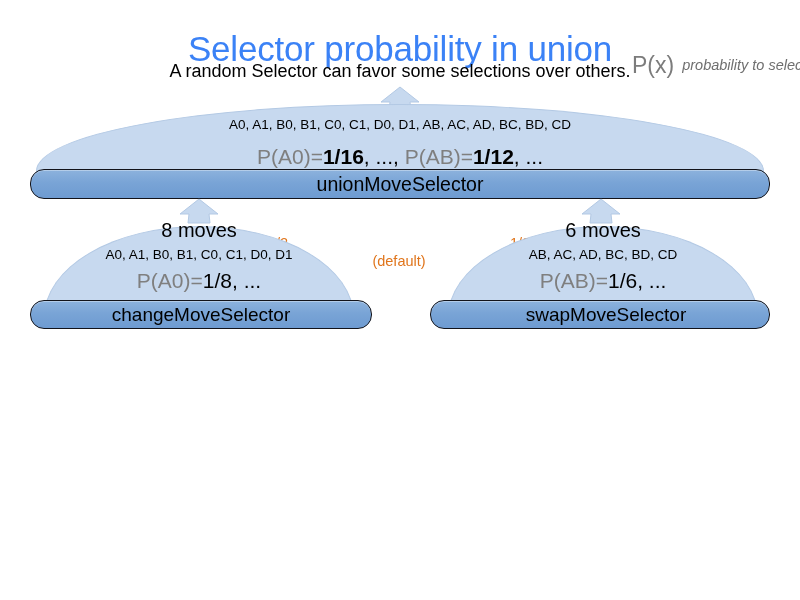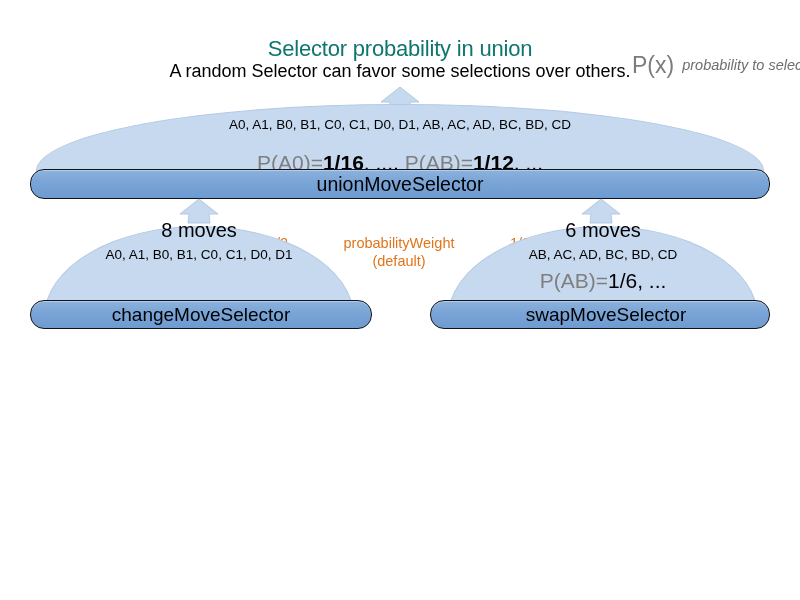--- a/index.html
+++ b/index.html
@@ -23,23 +23,23 @@
     height: 600px;
   }
 
   
   .title {
     position: absolute;
     left: 0;
     top: 30px;
     width: 800px;
     text-align: center;
-    font-size: 22px;
+    font-size: 35px;
     line-height: 38px;
-    color: #0f766e;
+    color: #3b82f6;
     letter-spacing: -0.2px;
   }
   .subtitle {
     position: absolute;
     left: 0;
     top: 63px;
     width: 800px;
     text-align: center;
     font-size: 18px;
     line-height: 17px;
@@ -164,21 +164,21 @@
     font-size: 21px;
     line-height: 25px;
     white-space: nowrap;
   }
   .prob-line .pfx { color: #7f7f7f; }
   .prob-line .val-bold { font-weight: bold; color: #000; }
   .prob-line .val { color: #000; }
 
   
   #top-moves { left: 0; top: 116px; width: 800px; }
-  #top-prob  { left: 0; top: 150px; width: 800px; }
+  #top-prob  { left: 0; top: 144px; width: 800px; }
 
   
   #left-count { left: 44px; top: 218px; width: 310px; }
   #left-moves { left: 44px; top: 246px; width: 310px; }
   #left-prob  { left: 44px; top: 268px; width: 310px; }
 
   
   #right-count { left: 448px; top: 218px; width: 310px; }
   #right-moves { left: 448px; top: 246px; width: 310px; text-align: center; }
   #right-prob  { left: 448px; top: 268px; width: 310px; }
@@ -221,38 +221,40 @@
   <div class="cloud-text moves-list" id="top-moves">A0, A1, B0, B1, C0, C1, D0, D1, AB, AC, AD, BC, BD, CD</div>
   <div class="cloud-text prob-line" id="top-prob">
     <span class="pfx">P(A0)=</span><span class="val-bold">1/16</span><span class="val">, ..., </span><span class="pfx">P(AB)=</span><span class="val-bold">1/12</span><span class="val">, ...</span>
   </div>
 
   <div class="bar union">
     <span class="bar-label">unionMoveSelector</span>
   </div>
 
   <div class="weight" id="w-left">1/2</div>
-  <div class="weight" id="w-name">probabilityWeight</div>
   <div class="weight" id="w-right">1/2</div>
   <div class="weight" id="w-def">(default)</div>
 
   <div class="arrow left-up">
     <svg viewBox="0 0 62 26" preserveAspectRatio="none">
       <path d="M31 1 L50 16 L41 16 L42 25 L20 25 L21 16 L12 16 Z" fill="#c7d9ef" stroke="#b3c9e4" stroke-width="1"></path>
     </svg>
   </div>
   <div class="arrow right-up">
     <svg viewBox="0 0 62 26" preserveAspectRatio="none">
       <path d="M31 1 L50 16 L41 16 L42 25 L20 25 L21 16 L12 16 Z" fill="#c7d9ef" stroke="#b3c9e4" stroke-width="1"></path>
     </svg>
   </div>
 
   <div class="dome child left"></div>
   <div class="cloud-text moves-count" id="left-count">8 moves</div>
   <div class="cloud-text moves-list" id="left-moves">A0, A1, B0, B1, C0, C1, D0, D1</div>
+  <div class="cloud-text prob-line" id="left-prob">
+    <span class="pfx">P(A0)=</span><span class="val">1/8, ...</span>
+  </div>
   <div class="bar change">
     <span class="bar-label">changeMoveSelector</span>
   </div>
 
   <div class="dome child right"></div>
   <div class="cloud-text moves-count" id="right-count">6 moves</div>
   <div class="cloud-text moves-list" id="right-moves">AB, AC, AD, BC, BD, CD</div>
   <div class="cloud-text prob-line" id="right-prob">
     <span class="pfx">P(AB)=</span><span class="val">1/6, ...</span>
   </div>

